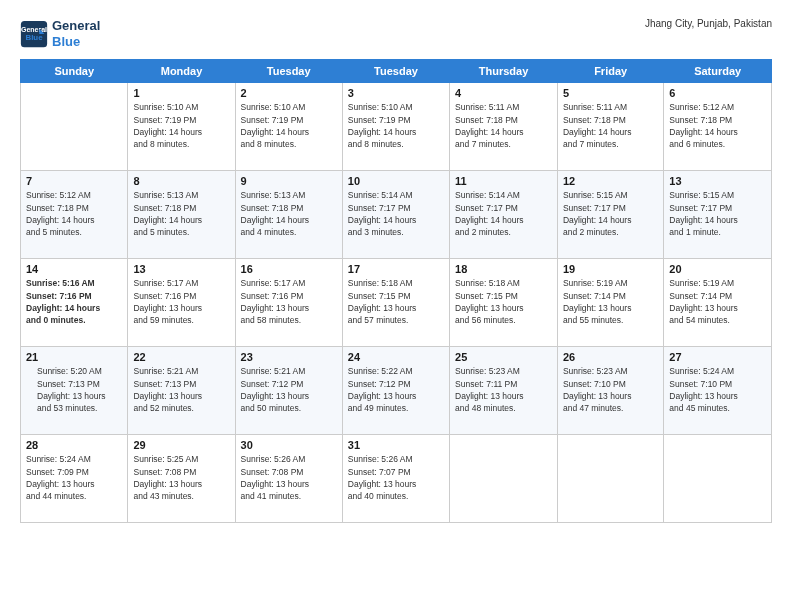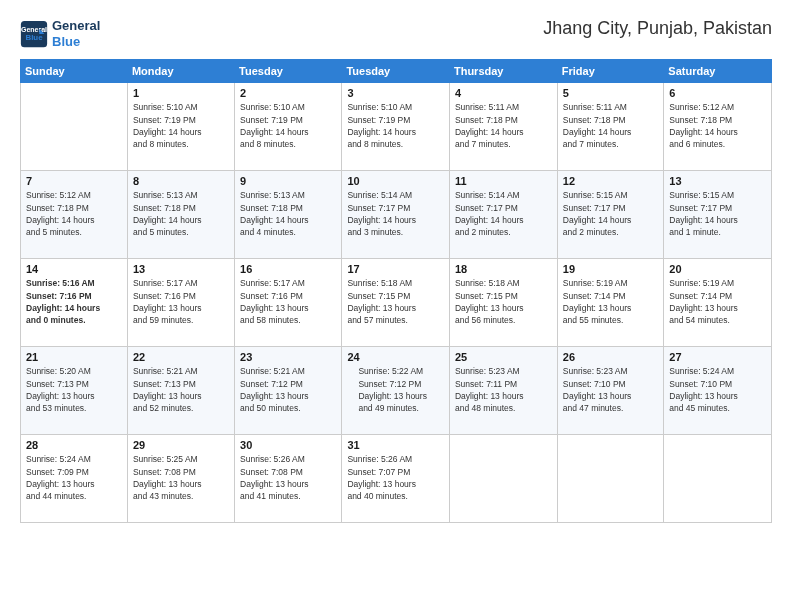--- a/index.html
+++ b/index.html
@@ -41,35 +41,35 @@
     .title-block {
       text-align: right;
     }
     .month-title {
       font-size: 32px;
       font-weight: bold;
       color: #1a3a5c;
       line-height: 1.1;
     }
     .location {
-      font-size: 18px;
+      font-size: 10px;
       color: #333;
     }
     .calendar {
       width: 100%;
       border-collapse: collapse;
       font-size: 9.5px;
     }
     .calendar thead th {
       background: #2e7fd4;
       color: #fff;
       font-size: 11px;
       font-weight: bold;
       padding: 5px 4px;
-      text-align: left;
+      text-align: center;
       border: 1px solid #2e7fd4;
     }
     .calendar tbody td {
       border: 1px solid #ccc;
       vertical-align: top;
       padding: 4px 5px;
       width: 113px;
       height: 88px;
       background: #fff;
     }
@@ -269,42 +269,42 @@
             <div class="day-num">20</div>
             <div class="day-info" style="white-space: pre-line;">Sunrise: 5:19 AM
 Sunset: 7:14 PM
 Daylight: 13 hours
 and 54 minutes.</div>
           </td>
         </tr>
         <tr>
           <td>
             <div class="day-num">21</div>
-            <div class="day-info" style="white-space: pre-line;">Sunrise: 5:20 AM
+            <div class="day-info" style="white-space: pre-line; margin-left: 11px;">Sunrise: 5:20 AM
 Sunset: 7:13 PM
 Daylight: 13 hours
 and 53 minutes.</div>
           </td>
           <td>
             <div class="day-num">22</div>
             <div class="day-info" style="white-space: pre-line;">Sunrise: 5:21 AM
 Sunset: 7:13 PM
 Daylight: 13 hours
 and 52 minutes.</div>
           </td>
           <td>
             <div class="day-num">23</div>
             <div class="day-info" style="white-space: pre-line;">Sunrise: 5:21 AM
 Sunset: 7:12 PM
 Daylight: 13 hours
 and 50 minutes.</div>
           </td>
           <td>
             <div class="day-num">24</div>
-            <div class="day-info" style="white-space: pre-line; margin-left: 11px;">Sunrise: 5:22 AM
+            <div class="day-info" style="white-space: pre-line;">Sunrise: 5:22 AM
 Sunset: 7:12 PM
 Daylight: 13 hours
 and 49 minutes.</div>
           </td>
           <td>
             <div class="day-num">25</div>
             <div class="day-info" style="white-space: pre-line;">Sunrise: 5:23 AM
 Sunset: 7:11 PM
 Daylight: 13 hours
 and 48 minutes.</div>

